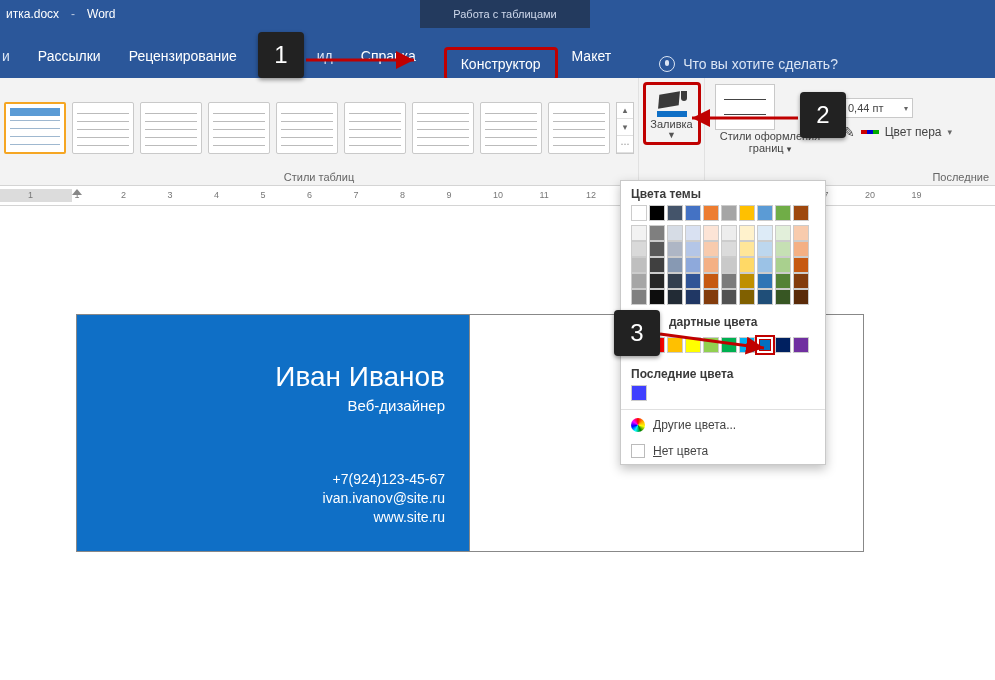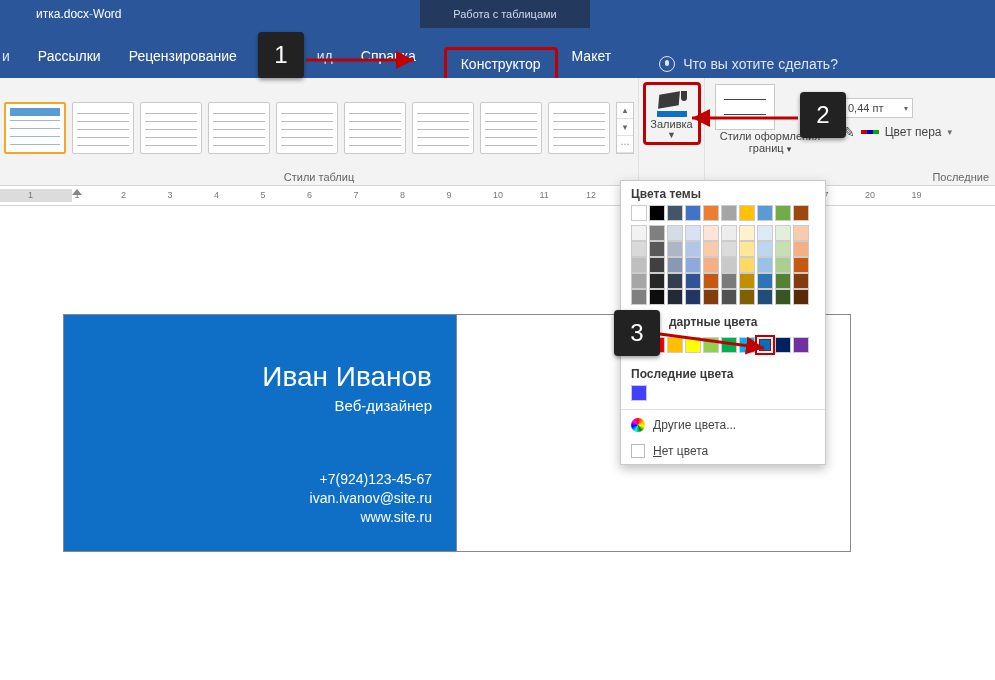--- a/index.html
+++ b/index.html
@@ -1,20 +1,20 @@
 <!DOCTYPE html>
 <html><head>
 <meta charset="utf-8">
 <style>
   * { box-sizing: border-box; margin: 0; padding: 0; font-family: "Segoe UI", Tahoma, sans-serif; }
   body { width: 995px; height: 680px; overflow: hidden; background: #fff; position: relative; }
 
   
   .titlebar { height: 28px; background: #2b579a; color: #fff; display: flex; align-items: center; font-size: 12px; position: relative; }
-  .titlebar .title { padding-left: 6px; display: flex; gap: 0; margin-left: 30px; }
+  .titlebar .title { padding-left: 6px; display: flex; gap: 12px; }
   .titlebar .title .dim { color: #b9c7de; }
   .tabletools { position: absolute; left: 420px; top: 0; width: 170px; height: 28px; background: #233a5e; display: flex; align-items: center; justify-content: center; font-size: 11px; color: #cfd9ec; }
 
   
   .tabs { height: 50px; background: #2b579a; display: flex; align-items: flex-end; padding-bottom: 6px; color: #fff; font-size: 14px; position: relative; }
   .tabs .tab { padding: 8px 14px; cursor: pointer; white-space: nowrap; }
   .tabs .tab.partial { padding-left: 2px; }
   .tabs .tab.cut { color: #dbe5f4; }
   .tabs .konstruktor-wrap { position: relative; margin-left: 14px; }
   .konstruktor-box { border: 3px solid #c00000; border-radius: 4px; padding: 6px 14px; background: #2b579a; }
@@ -65,21 +65,21 @@
   .ruler .dark { position:absolute; left:0; top:3px; bottom:3px; width:72px; background:#dcdcdc; }
   .ruler .ticks { position:absolute; left:0; right:0; top:0; bottom:0; }
   .ruler .num { position:absolute; top:4px; }
   .ruler .marker { position:absolute; top:1px; width:10px; height:16px; }
   .ruler .marker.ind { left:72px; }
   .ruler .marker .tri { width:0; height:0; border-left:5px solid transparent; border-right:5px solid transparent; border-bottom:6px solid #888; margin-top:2px; }
 
   
   .docarea { position: relative; height: calc(680px - 28px - 50px - 108px - 20px); background: #fff; }
   .page { position:absolute; left:0; right:0; top:34px; bottom:0; background:#fff; }
-  .cardrow { position:absolute; left:63px; top:74px; display:flex;justify-content:center; }
+  .cardrow { position:absolute; left:76px; top:74px; display:flex;justify-content:center; }
   .card { width:394px; height:238px; background:#0f6fc6; color:#fff; text-align:right; padding:46px 24px 0 0; border:1px solid #888; }
   .card .name { font-size:28px; font-weight:400; }
   .card .role { font-size:15px; margin-top:4px; }
   .card .contacts { margin-top:56px; font-size:14px; line-height:1.35; }
   .card2 { width:394px; height:238px; background:#fff; border:1px solid #888; border-left:none; }
 
   
   .colordrop { position:absolute; left:620px; top:180px; width:206px; background:#fff; border:1px solid #c9c9c9; box-shadow:0 4px 10px rgba(0,0,0,.25); z-index:40; font-size:12px; color:#444; }
   .colordrop .sect { padding:6px 10px 4px 10px; font-weight:600; font-size:12px; color:#3a3a3a; }
   .swatch-row { display:flex; gap:2px; padding:0 10px; }

